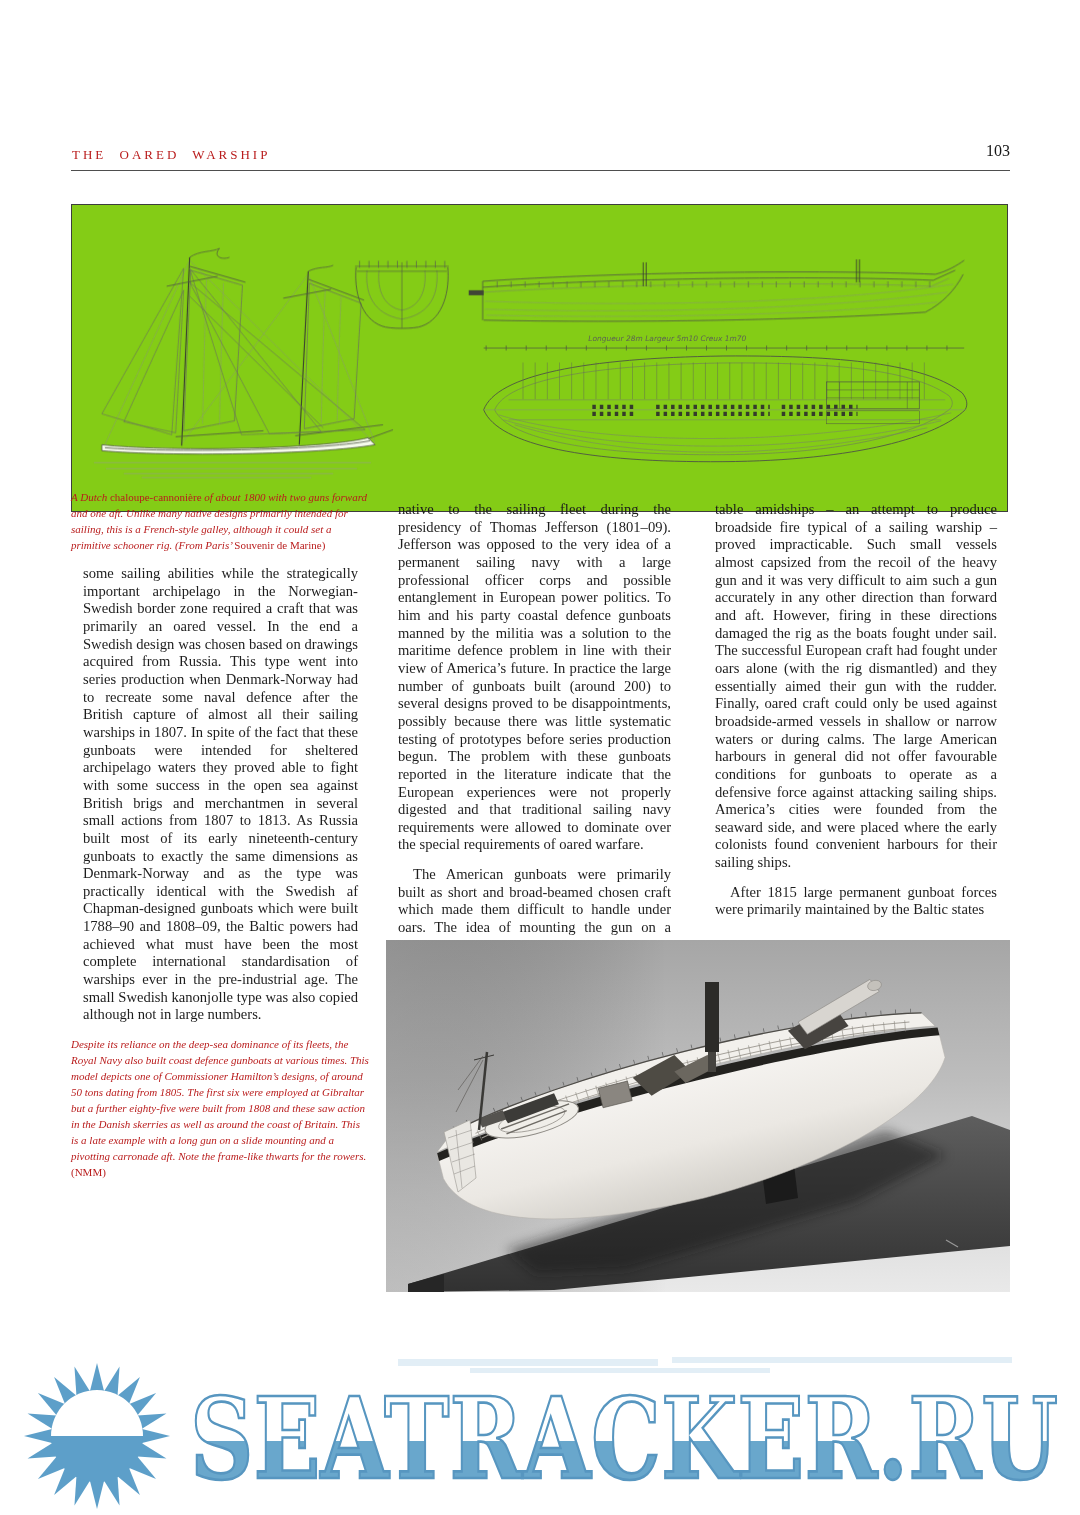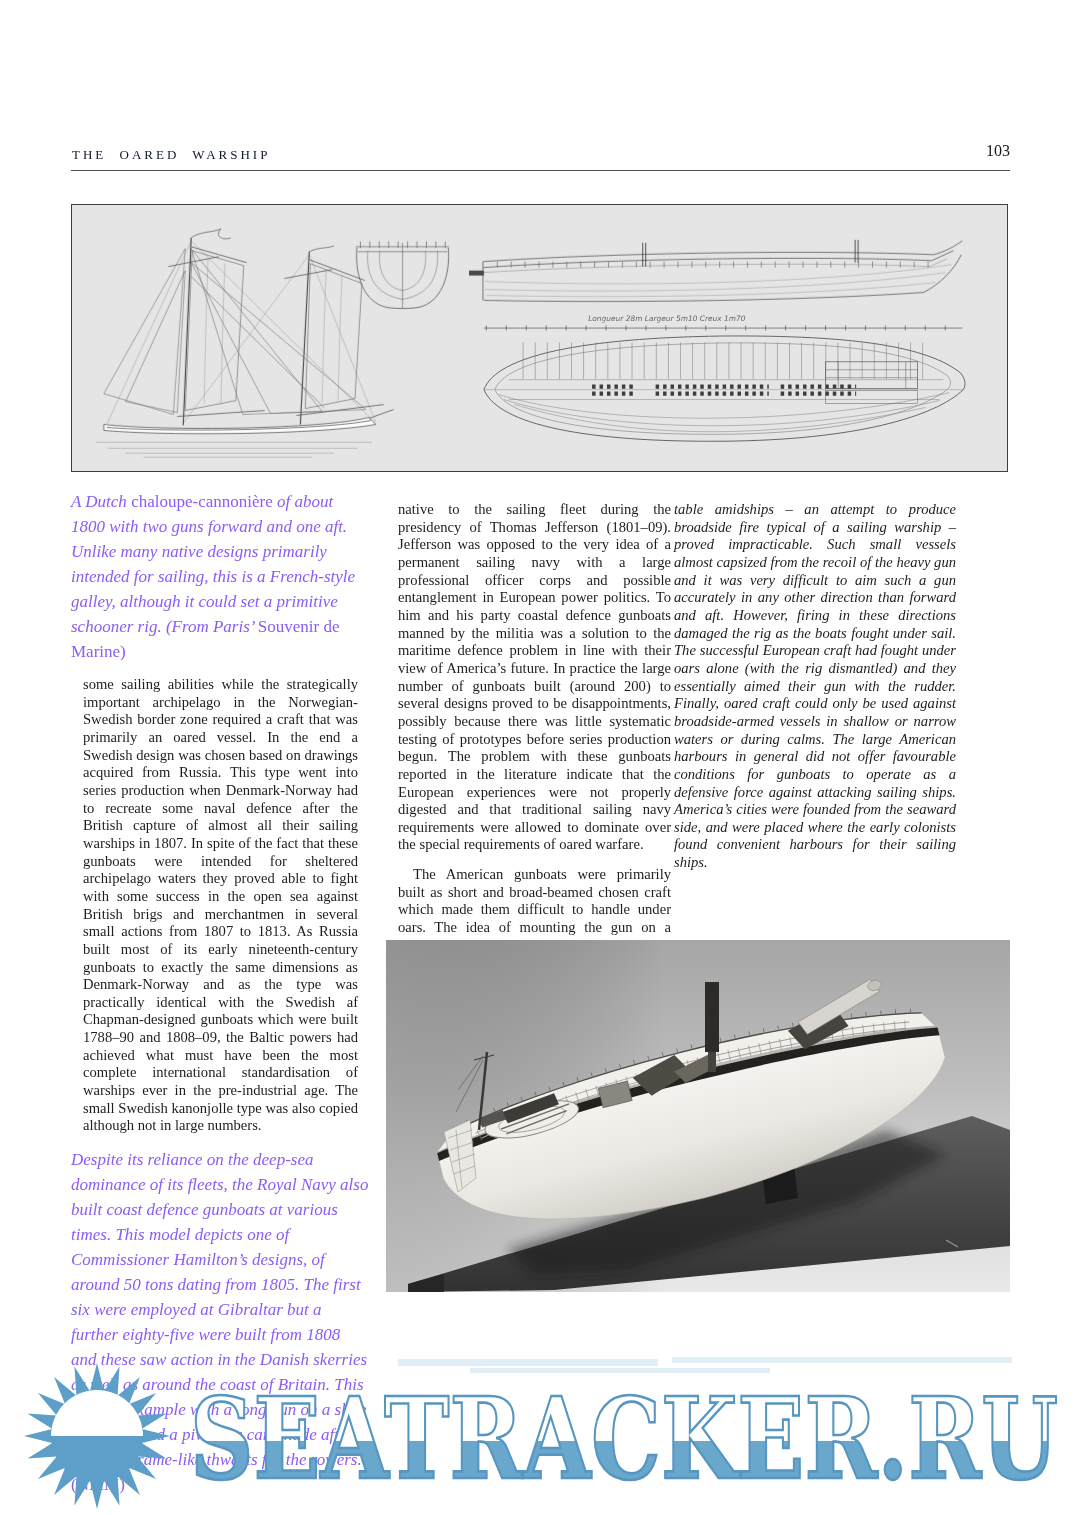--- a/index.html
+++ b/index.html
@@ -1,29 +1,29 @@
 <!DOCTYPE html>
 <html><head>
 <meta charset="utf-8">
 <style>
   html,body{margin:0;padding:0;background:#ffffff;}
   .page{position:relative;width:1080px;height:1515px;background:#ffffff;overflow:hidden;
         font-family:"Liberation Serif","DejaVu Serif",serif;color:#1d1d1d;}
   .header-title{position:absolute;left:72px;top:147px;font-size:13px;letter-spacing:3px;
-        word-spacing:7px;color:#0f172a;white-space:nowrap;}
+        word-spacing:7px;color:#b91c1c;white-space:nowrap;}
   .page-number{position:absolute;top:142px;right:70px;font-size:16px;color:#161616;}
   .header-rule{position:absolute;left:71px;top:170px;width:939px;border-top:1.6px solid #4e4e4e;}
-  .figure-frame{position:absolute;left:71px;top:204px;width:937px;height:268px;
-        border:1.6px solid #3d3d3d;background:#e5e5e5;box-sizing:border-box;}
+  .figure-frame{position:absolute;left:71px;top:204px;width:937px;height:308px;
+        border:1.6px solid #3d3d3d;background:#84cc16;box-sizing:border-box;}
   .figure-frame svg{display:block;width:100%;height:100%;}
   .col{position:absolute;top:489px;}
   .col-1{left:71px;width:299px;}
   .col-2{left:386px;width:297px;}
-  .col-3{left:662px;width:306px;font-style:italic;}
-  .caption{font-size:17px;line-height:25px;font-style:italic;color:#8b5cf6;}
+  .col-3{left:703px;width:306px;}
+  .caption{font-size:11px;line-height:16px;font-style:italic;color:#b91c1c;}
   .caption .roman{font-style:normal;}
   .caption-top{margin-bottom:12px;}
   .caption-model{margin-top:0;}
   .bodytext p{margin:12px;font-size:14.6px;line-height:17.65px;text-align:justify;}
   .bodytext p.indent{text-indent:15px;}
   .bodytext .ital{}
   .photo{position:absolute;left:386px;top:940px;width:624px;height:352px;}
   .photo svg{display:block;width:100%;height:100%;}
   .watermark{position:absolute;left:0;top:1357px;width:1080px;height:158px;text-align:center;}
   .watermark svg{display:block;width:100%;height:100%;}
@@ -118,20 +118,21 @@
   <div class="col col-2">
     <div class="bodytext">
         <p class="para"><span>native to the sailing fleet during the presidency of Thomas Jefferson (1801–09). Jefferson was opposed to the very idea of a permanent sailing navy with a large professional officer corps and possible entanglement in European power politics. To him and his party coastal defence gunboats manned by the militia was a solution to the maritime defence problem in line with their view of America’s future. In practice the large number of gunboats built (around 200) to several designs proved to be disappointments, possibly because there was little systematic testing of prototypes before series production begun. The problem with these gunboats reported in the literature indicate that the European experiences were not properly digested and that traditional sailing navy requirements were allowed to dominate over the special requirements of oared warfare.</span></p>
         <p class="para indent"><span>The American gunboats were primarily built as short and broad-beamed chosen craft which made them difficult to handle under oars. The idea of mounting the gun on a rotating turn-</span></p>
       </div>
   </div>
 
   <div class="col col-3">
     <div class="bodytext">
         <p class="para"><span>table amidships – an attempt to produce broadside fire typical of a sailing warship – proved impracticable. Such small vessels almost capsized from the recoil of the heavy gun and it was very difficult to aim such a gun accurately in any other direction than forward and aft. However, firing in these directions damaged the rig as the boats fought under sail. The successful European craft had fought under oars alone (with the rig dismantled) and they essentially aimed their gun with the rudder. Finally, oared craft could only be used against broadside-armed vessels in shallow or narrow waters or during calms. The large American harbours in general did not offer favourable conditions for gunboats to operate as a defensive force against attacking sailing ships. America’s cities were founded from the seaward side, and were placed where the early colonists found convenient harbours for their sailing ships.</span></p>
+        <p class="para indent"><span>After 1815 large permanent gunboat forces were primarily maintained by the Baltic states</span></p>
       </div>
   </div>
 
   <div class="photo">
     <svg viewBox="0 0 624 352">
       <defs>
         <linearGradient id="bgGrad" x1="0" y1="0" x2="0" y2="1">
           <stop offset="0" stop-color="#a6a6a6"></stop>
             <stop offset="0.4" stop-color="#bdbdbd"></stop>
           <stop offset="0.7" stop-color="#d6d6d6"></stop>

